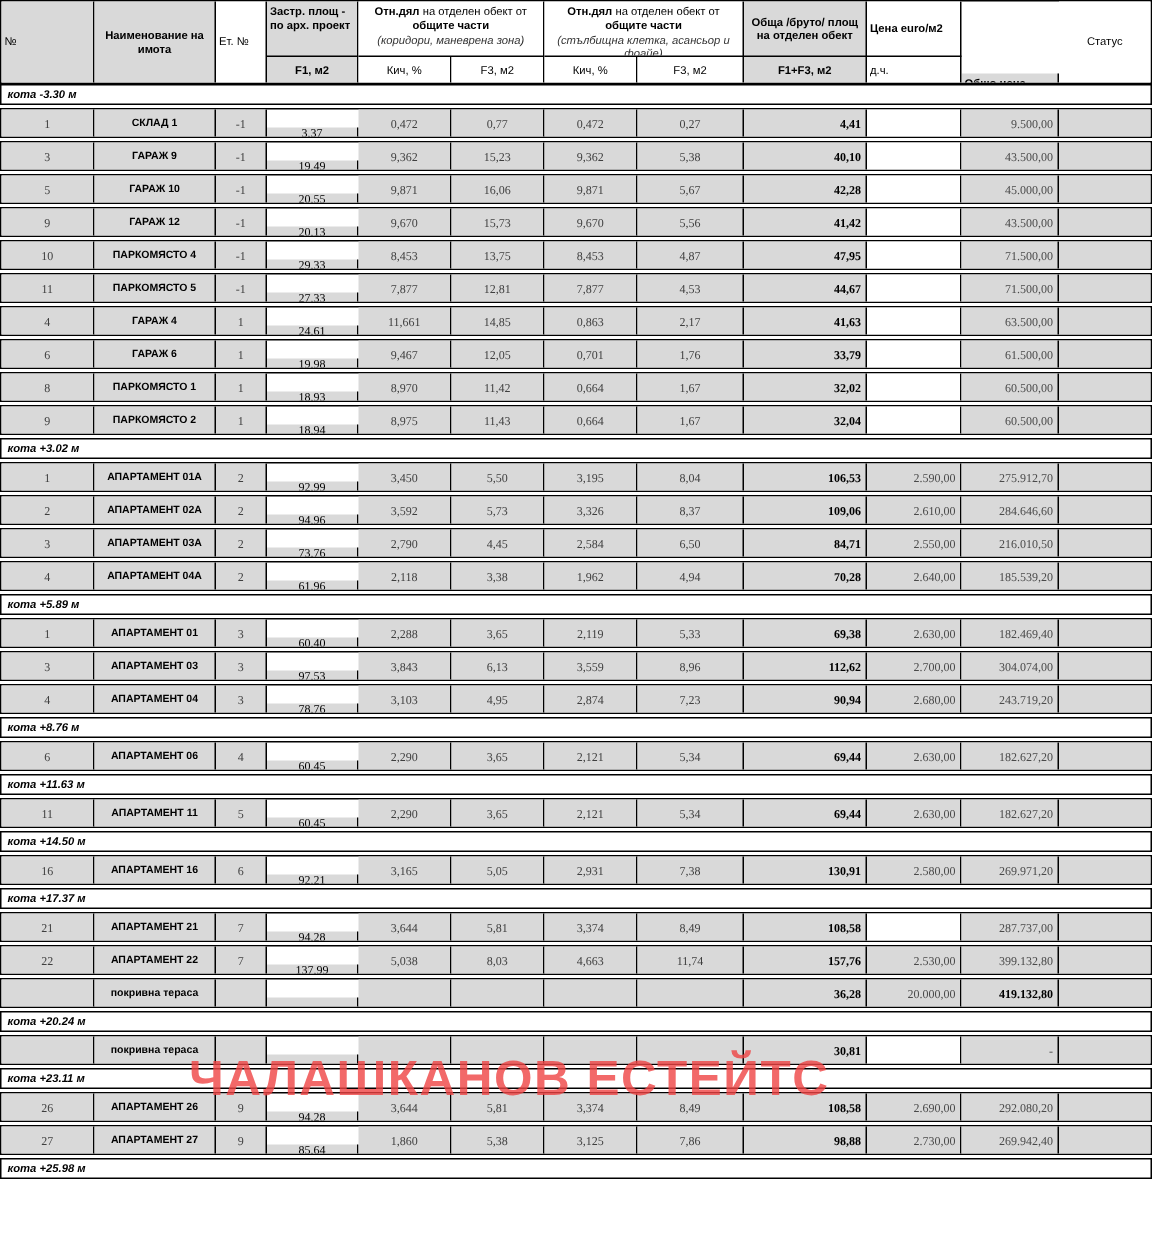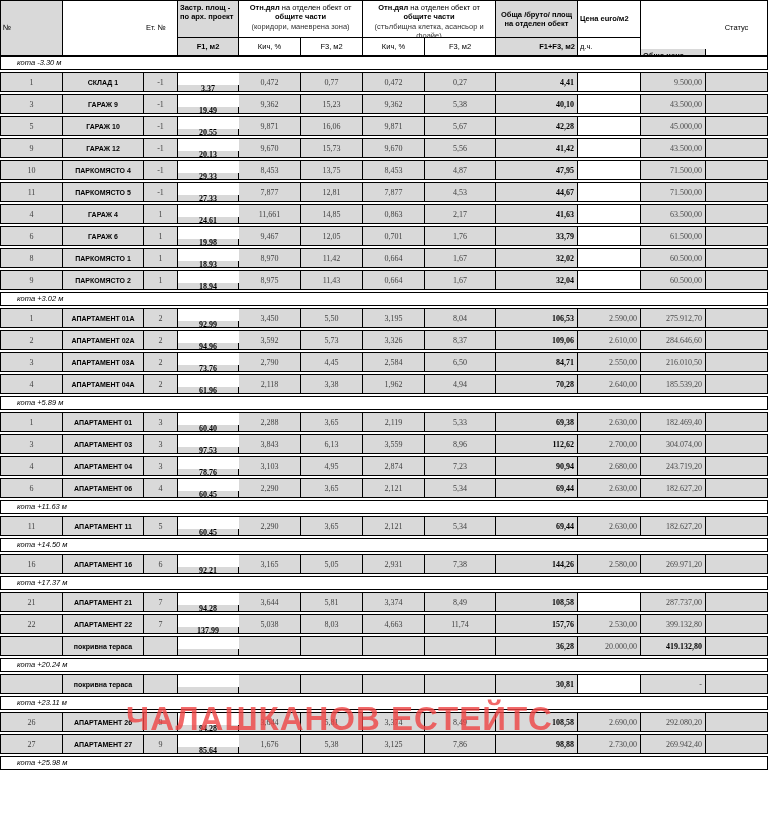--- a/index.html
+++ b/index.html
@@ -20,35 +20,35 @@
     font-size:7.5px;
     line-height:1.25;
   }
   .hc{border-right:1px solid #000;box-sizing:border-box;padding:2px 2px;overflow:hidden;display:flex;flex-direction:column;justify-content:center;}
   .hc.last{border-right:none;}
   .hc.bb{border-bottom:1px solid #000;}
   .gray{background:#d9d9d9;}
   .white{background:#fff;}
   .ctr{text-align:center;align-items:center;}
   .lft{text-align:left;}
-  .rgt{text-align:right;align-items:flex-end;}
+  .rgt{text-align:right;align-items:center;}
   .bold{font-weight:bold;}
-  .ital{color:#333;}
+  .ital{font-style:italic;color:#333;}
   .topal{justify-content:flex-start;}
   
   .sec-label{
     box-sizing:border-box;
     height:14px;
     border:1px solid #000;
     background:#fff;
     margin-bottom:2px;
     font-size:7.5px;
-    font-weight:normal;
+    font-weight:bold;
     font-style:italic;
-    padding:1px 0 0 16px;
+    padding:1px 0 0 4px;
     overflow:hidden;
   }
   .row{
     display:grid;
     grid-template-columns:var(--cols);
     box-sizing:border-box;
     height:20px;
     border:1px solid #000;
     margin-bottom:2px;
     background:#fff;
@@ -62,21 +62,21 @@
     display:flex;
     align-items:center;
     justify-content:center;
     font-family:"Liberation Serif",serif;
     font-size:8px;
     color:#3f3f3f;
   }
   .cell:last-child{border-right:none;}
   .cell.blank{background:#fff;}
   .c-name{font-family:"Liberation Sans",sans-serif;font-size:7px;font-weight:bold;color:#000;}
-  .c-f1{font-weight:bold;color:#000;margin-top:12px;}
+  .c-f1{font-weight:normal;color:#000;margin-top:12px;}
   .c-total{justify-content:flex-end;padding-right:3px;font-weight:bold;color:#000;}
   .c-price,.c-grand{justify-content:flex-end;padding-right:3px;color:#4a4a4a;}
   .c-grand.bold{font-weight:bold;color:#000;}
   
   .watermark{
     position:absolute;
     top:700px;
     left:126px;
     font-size:33px;
     font-weight:bold;
@@ -89,20 +89,23 @@
 </style>
 </head>
 <body>
 
 <div class="sheet">
 
   <div class="thead">
     <div class="hc gray lft" style="grid-row:1/3;grid-column:1;">
         <span>№</span>
       </div>
+    <div class="hc gray ctr bold" style="grid-row:1/3;grid-column:2;">
+        <span>Наименование на имота</span>
+      </div>
     <div class="hc white lft" style="grid-row:1/3;grid-column:3;">
         <span>Ет. №</span>
       </div>
 
     <div class="hc gray lft bb bold topal" style="grid-row:1;grid-column:4;align-items:center;">
         <span>Застр. площ - по арх. проект</span>
       </div>
 
     <div class="hc white ctr bb topal" style="grid-row:1;grid-column:5/7;">
       <div><b>Отн.дял</b> <span>на отделен обект от</span> <b>общите части</b></div>
@@ -406,20 +409,21 @@
     <div class="cell">3,103</div>
     <div class="cell">4,95</div>
     <div class="cell">2,874</div>
     <div class="cell">7,23</div>
     <div class="cell c-total">90,94</div>
     <div class="cell c-price">2.680,00</div>
     <div class="cell c-grand">243.719,20</div>
     <div class="cell"></div>
   </div>
 
+  <div class="sec-label"><span>кота +8.76 м</span></div>
 
   <div class="row">
     <div class="cell c-num">6</div>
     <div class="cell c-name">АПАРТАМЕНТ 06</div>
     <div class="cell c-floor">4</div>
     <div class="cell c-f1">60,45</div>
     <div class="cell">2,290</div>
     <div class="cell">3,65</div>
     <div class="cell">2,121</div>
     <div class="cell">5,34</div>
@@ -451,21 +455,21 @@
 
   <div class="row">
     <div class="cell c-num">16</div>
     <div class="cell c-name">АПАРТАМЕНТ 16</div>
     <div class="cell c-floor">6</div>
     <div class="cell c-f1">92,21</div>
     <div class="cell">3,165</div>
     <div class="cell">5,05</div>
     <div class="cell">2,931</div>
     <div class="cell">7,38</div>
-    <div class="cell c-total">144,26</div>
+    <div class="cell c-total">130,91</div>
     <div class="cell c-price">2.580,00</div>
     <div class="cell c-grand">269.971,20</div>
     <div class="cell"></div>
   </div>
 
   <div class="sec-label"><span>кота +17.37 м</span></div>
 
   <div class="row">
     <div class="cell c-num">21</div>
     <div class="cell c-name">АПАРТАМЕНТ 21</div>
@@ -543,21 +547,21 @@
     <div class="cell c-price">2.690,00</div>
     <div class="cell c-grand">292.080,20</div>
     <div class="cell"></div>
   </div>
 
   <div class="row">
     <div class="cell c-num">27</div>
     <div class="cell c-name">АПАРТАМЕНТ 27</div>
     <div class="cell c-floor">9</div>
     <div class="cell c-f1">85,64</div>
-    <div class="cell">1,676</div>
+    <div class="cell">1,860</div>
     <div class="cell">5,38</div>
     <div class="cell">3,125</div>
     <div class="cell">7,86</div>
     <div class="cell c-total">98,88</div>
     <div class="cell c-price">2.730,00</div>
     <div class="cell c-grand">269.942,40</div>
     <div class="cell"></div>
   </div>
 
   <div class="sec-label"><span>кота +25.98 м</span></div>

